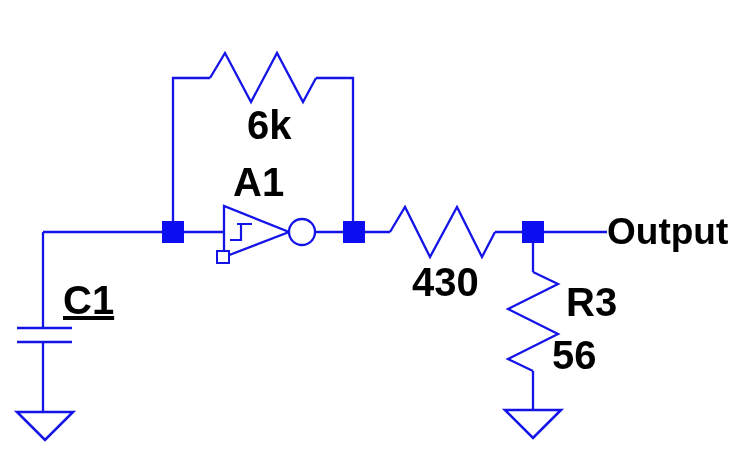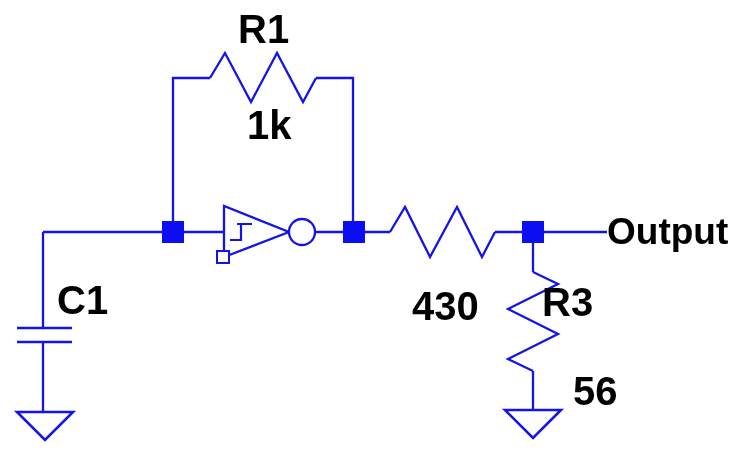--- a/index.html
+++ b/index.html
@@ -69,26 +69,26 @@
       <path d="M230 240 H241 V224 M237 224 H252" fill="none" stroke="#1414e8" stroke-width="2.2"></path>
       <circle cx="302" cy="232" r="13" fill="#ffffff" stroke="#1414e8" stroke-width="2.3"></circle>
       <rect x="217" y="251" width="12" height="12" fill="#ffffff" stroke="#1414e8" stroke-width="2"></rect>
     </g>
 
     <rect x="162" y="221" width="22" height="22" fill="#0d0df2"></rect>
     <rect x="343" y="221" width="22" height="22" fill="#0d0df2"></rect>
     <rect x="522" y="221" width="22" height="22" fill="#0d0df2"></rect>
   </svg>
 
-  <div class="lbl" style="left:238px; top:9px;">R1</div>
-  <div class="lbl" style="left:247px; top:105px;">1k</div>
+  <div class="lbl" style="left:247px; top:105px;">6k</div>
 
+  <div class="lbl" style="left:233px; top:162px;">A1</div>
 
-  <div class="lbl" style="left:412px; top:262px;margin-top:24px;">430</div>
+  <div class="lbl" style="left:412px; top:262px;">430</div>
 
-  <div class="lbl" style="left:542px; top:282px;">R3</div>
-  <div class="lbl" style="left:573px; top:335px;margin-top:36px;">56</div>
+  <div class="lbl" style="left:566px; top:282px;">R3</div>
+  <div class="lbl" style="left:552px; top:335px;">56</div>
 
-  <div class="lbl" style="left:57px; top:280px;">C1</div>
+  <div class="lbl" style="left:63px; top:280px;text-decoration:underline;">C1</div>
 
   <div class="lbl small" style="left:607px; top:213px;text-align:right;">Output</div>
 
 </div>
 
 </body></html>

